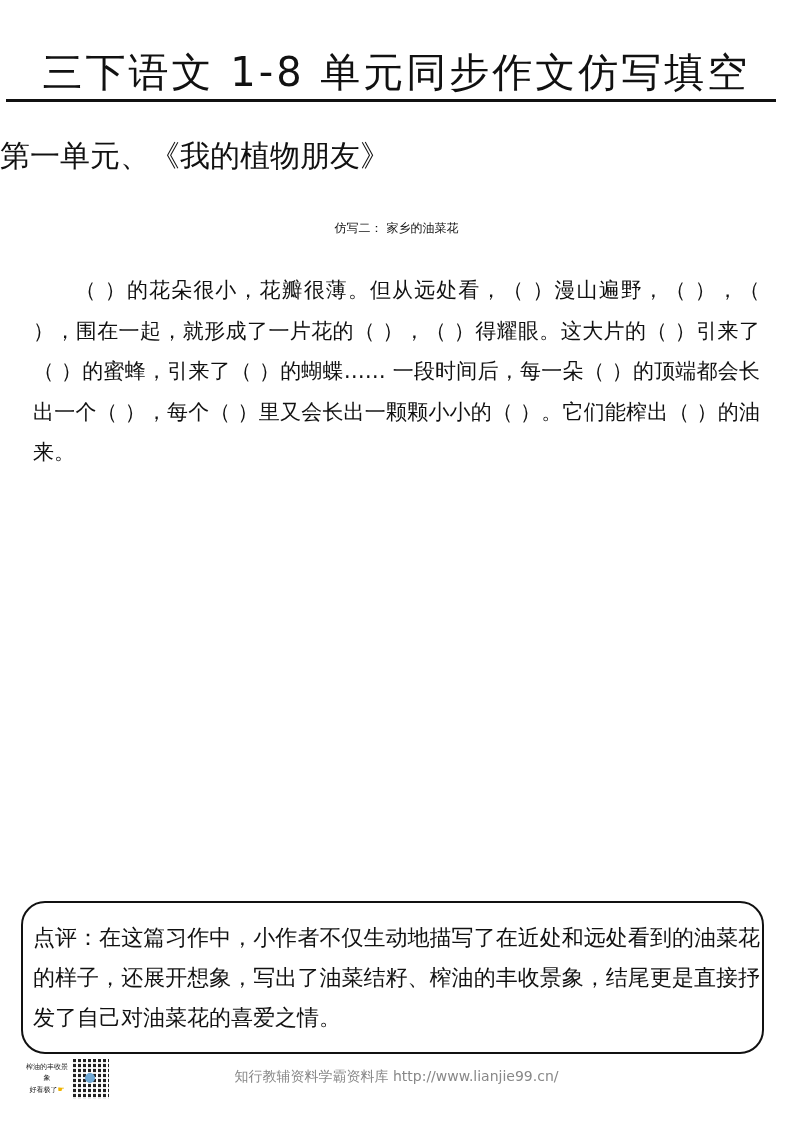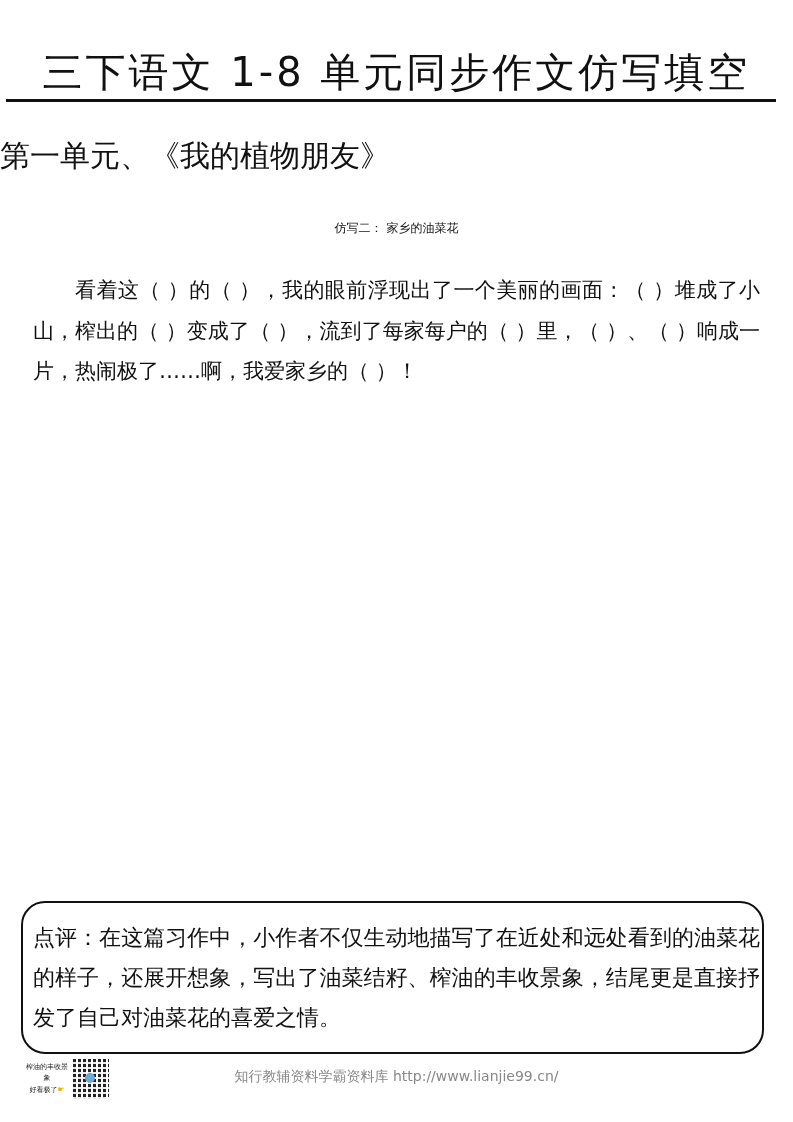--- a/index.html
+++ b/index.html
@@ -25,21 +25,21 @@
 </head>
 <body>
 
 <div class="main-title">三下语文 1-8 单元同步作文仿写填空</div>
 <div class="title-rule"></div>
 
 <div class="unit-title">第一单元、《我的植物朋友》</div>
 <div class="sub-title">仿写二：  家乡的油菜花</div>
 
 <div class="essay">
-  <p>看着这（          ）的（          ），我的眼前浮现出了一个美丽的画面：（          ）堆成了小山，榨出的（    ）变成了（        ），流到了每家每户的（        ）里，（          ）、（          ）响成一片，热闹极了……啊，我爱家乡的（          ）！</p>
+  <p>（          ）的花朵很小，花瓣很薄。但从远处看，（          ）漫山遍野，（          ），（          ），围在一起，就形成了一片花的（        ），（    ）得耀眼。这大片的（          ）引来了（        ）的蜜蜂，引来了（        ）的蝴蝶…… 一段时间后，每一朵（          ）的顶端都会长出一个（    ），每个（    ）里又会长出一颗颗小小的（        ）。它们能榨出（        ）的油来。</p>
 </div>
 
 <div class="review-box"></div>
 <div class="review-text">点评：在这篇习作中，小作者不仅生动地描写了在近处和远处看到的油菜花的样子，还展开想象，写出了油菜结籽、榨油的丰收景象，结尾更是直接抒发了自己对油菜花的喜爱之情。</div>
 
 <div class="promo">
   <div class="promo-text">
     <div>榨油的丰收景象</div>
     <div><span>好看极了</span><span class="hand">☛</span></div>
   </div>

